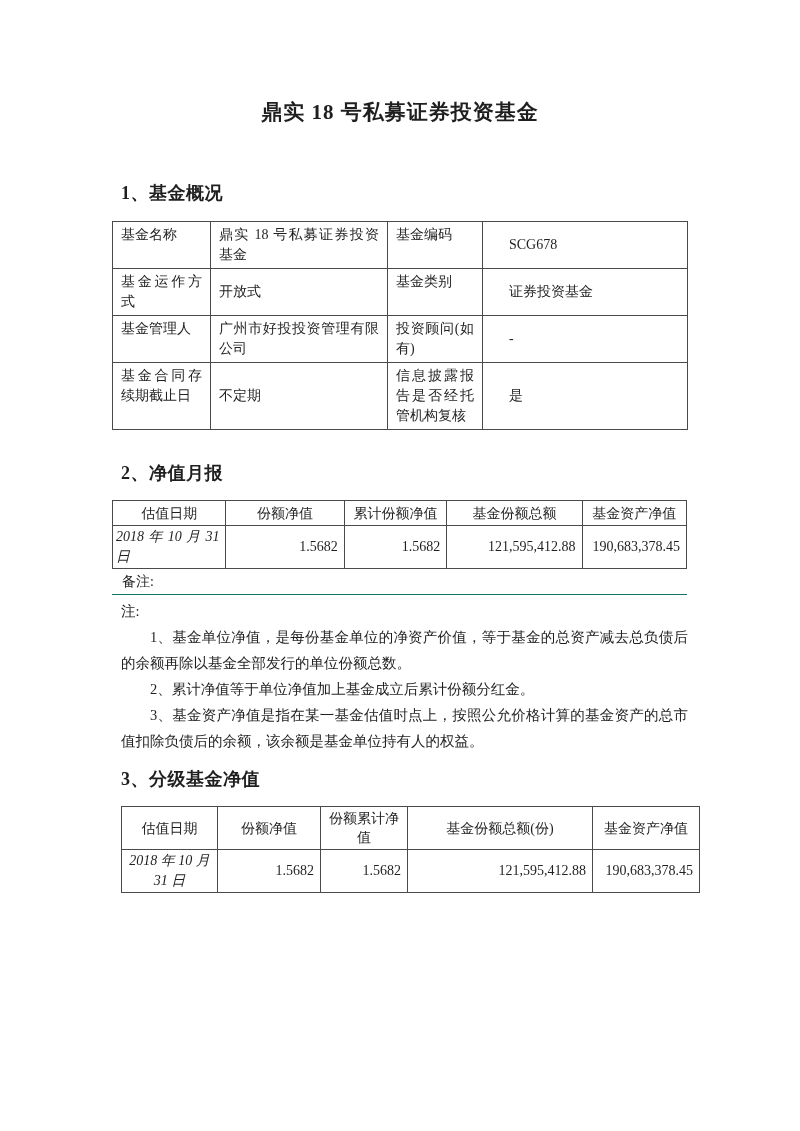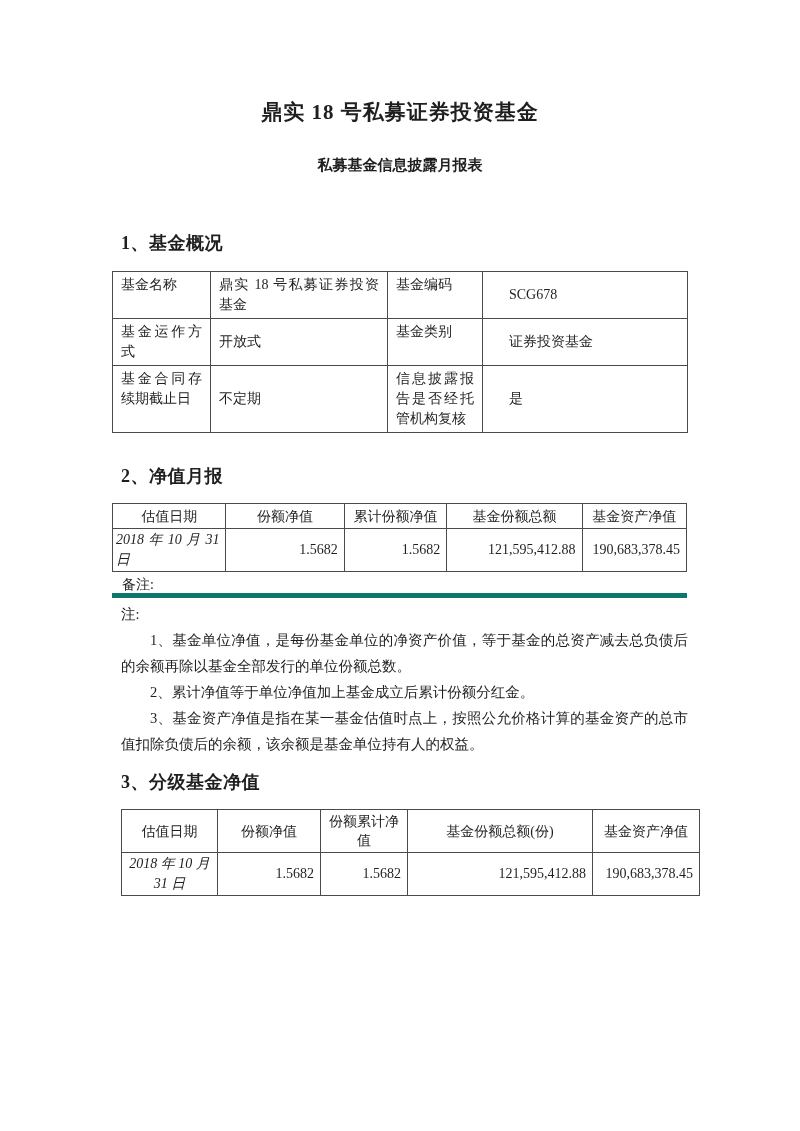--- a/index.html
+++ b/index.html
@@ -86,21 +86,21 @@
   .navtbl td.date { text-align: justify; padding-left: 3px; padding-right: 6px; font-style: italic; }
   .navtbl td.num  { text-align: right; padding-right: 6px; }
 
   .t3 { width: 578px; margin-left: 9px; }
   .t3 tr.data { height: 42px; }
   .t3 td.date { text-align: center; padding-left: 2px; padding-right: 2px; }
 
   
   .remark-row {
     width: 575px;
-    border-bottom: 5px solid #0f766e;
+    border-bottom: 1px solid #0f766e;
     font-size: 14px;
     line-height: 25px;
     height: 26px;
     padding-left: 10px;
   }
 
   
   .notes {
     margin-left: 9px;
     width: 567px;
@@ -117,21 +117,20 @@
     font-size: 14.5px;
     line-height: 20px;
   }
 </style>
 </head>
 <body>
 
 <div class="page">
 
   <div class="doc-title">鼎实 18 号私募证券投资基金</div>
-  <div class="doc-subtitle">私募基金信息披露月报表</div>
 
   <div class="content">
 
     <div class="sec-heading h1">1、基金概况</div>
 
     <table class="t1">
       <colgroup>
           <col style="width:98px">
           <col style="width:177px">
           <col style="width:95px">
@@ -142,20 +141,26 @@
           <td class="lab">基金名称</td>
           <td class="val">鼎实 18 号私募证券投资基金</td>
           <td class="lab">基金编码</td>
           <td class="val val-wide">SCG678</td>
         </tr>
         <tr class="r2">
           <td class="lab">基金运作方式</td>
           <td class="val">开放式</td>
           <td class="lab">基金类别</td>
           <td class="val val-wide">证券投资基金</td>
+        </tr>
+        <tr class="r3">
+          <td class="lab">基金管理人</td>
+          <td class="val">广州市好投投资管理有限公司</td>
+          <td class="lab">投资顾问(如有)</td>
+          <td class="val val-wide">-</td>
         </tr>
         <tr class="r5">
           <td class="lab">基金合同存续期截止日</td>
           <td class="val">不定期</td>
           <td class="lab">信息披露报告是否经托管机构复核</td>
           <td class="val val-wide">是</td>
         </tr>
       </tbody>
     </table>
 

